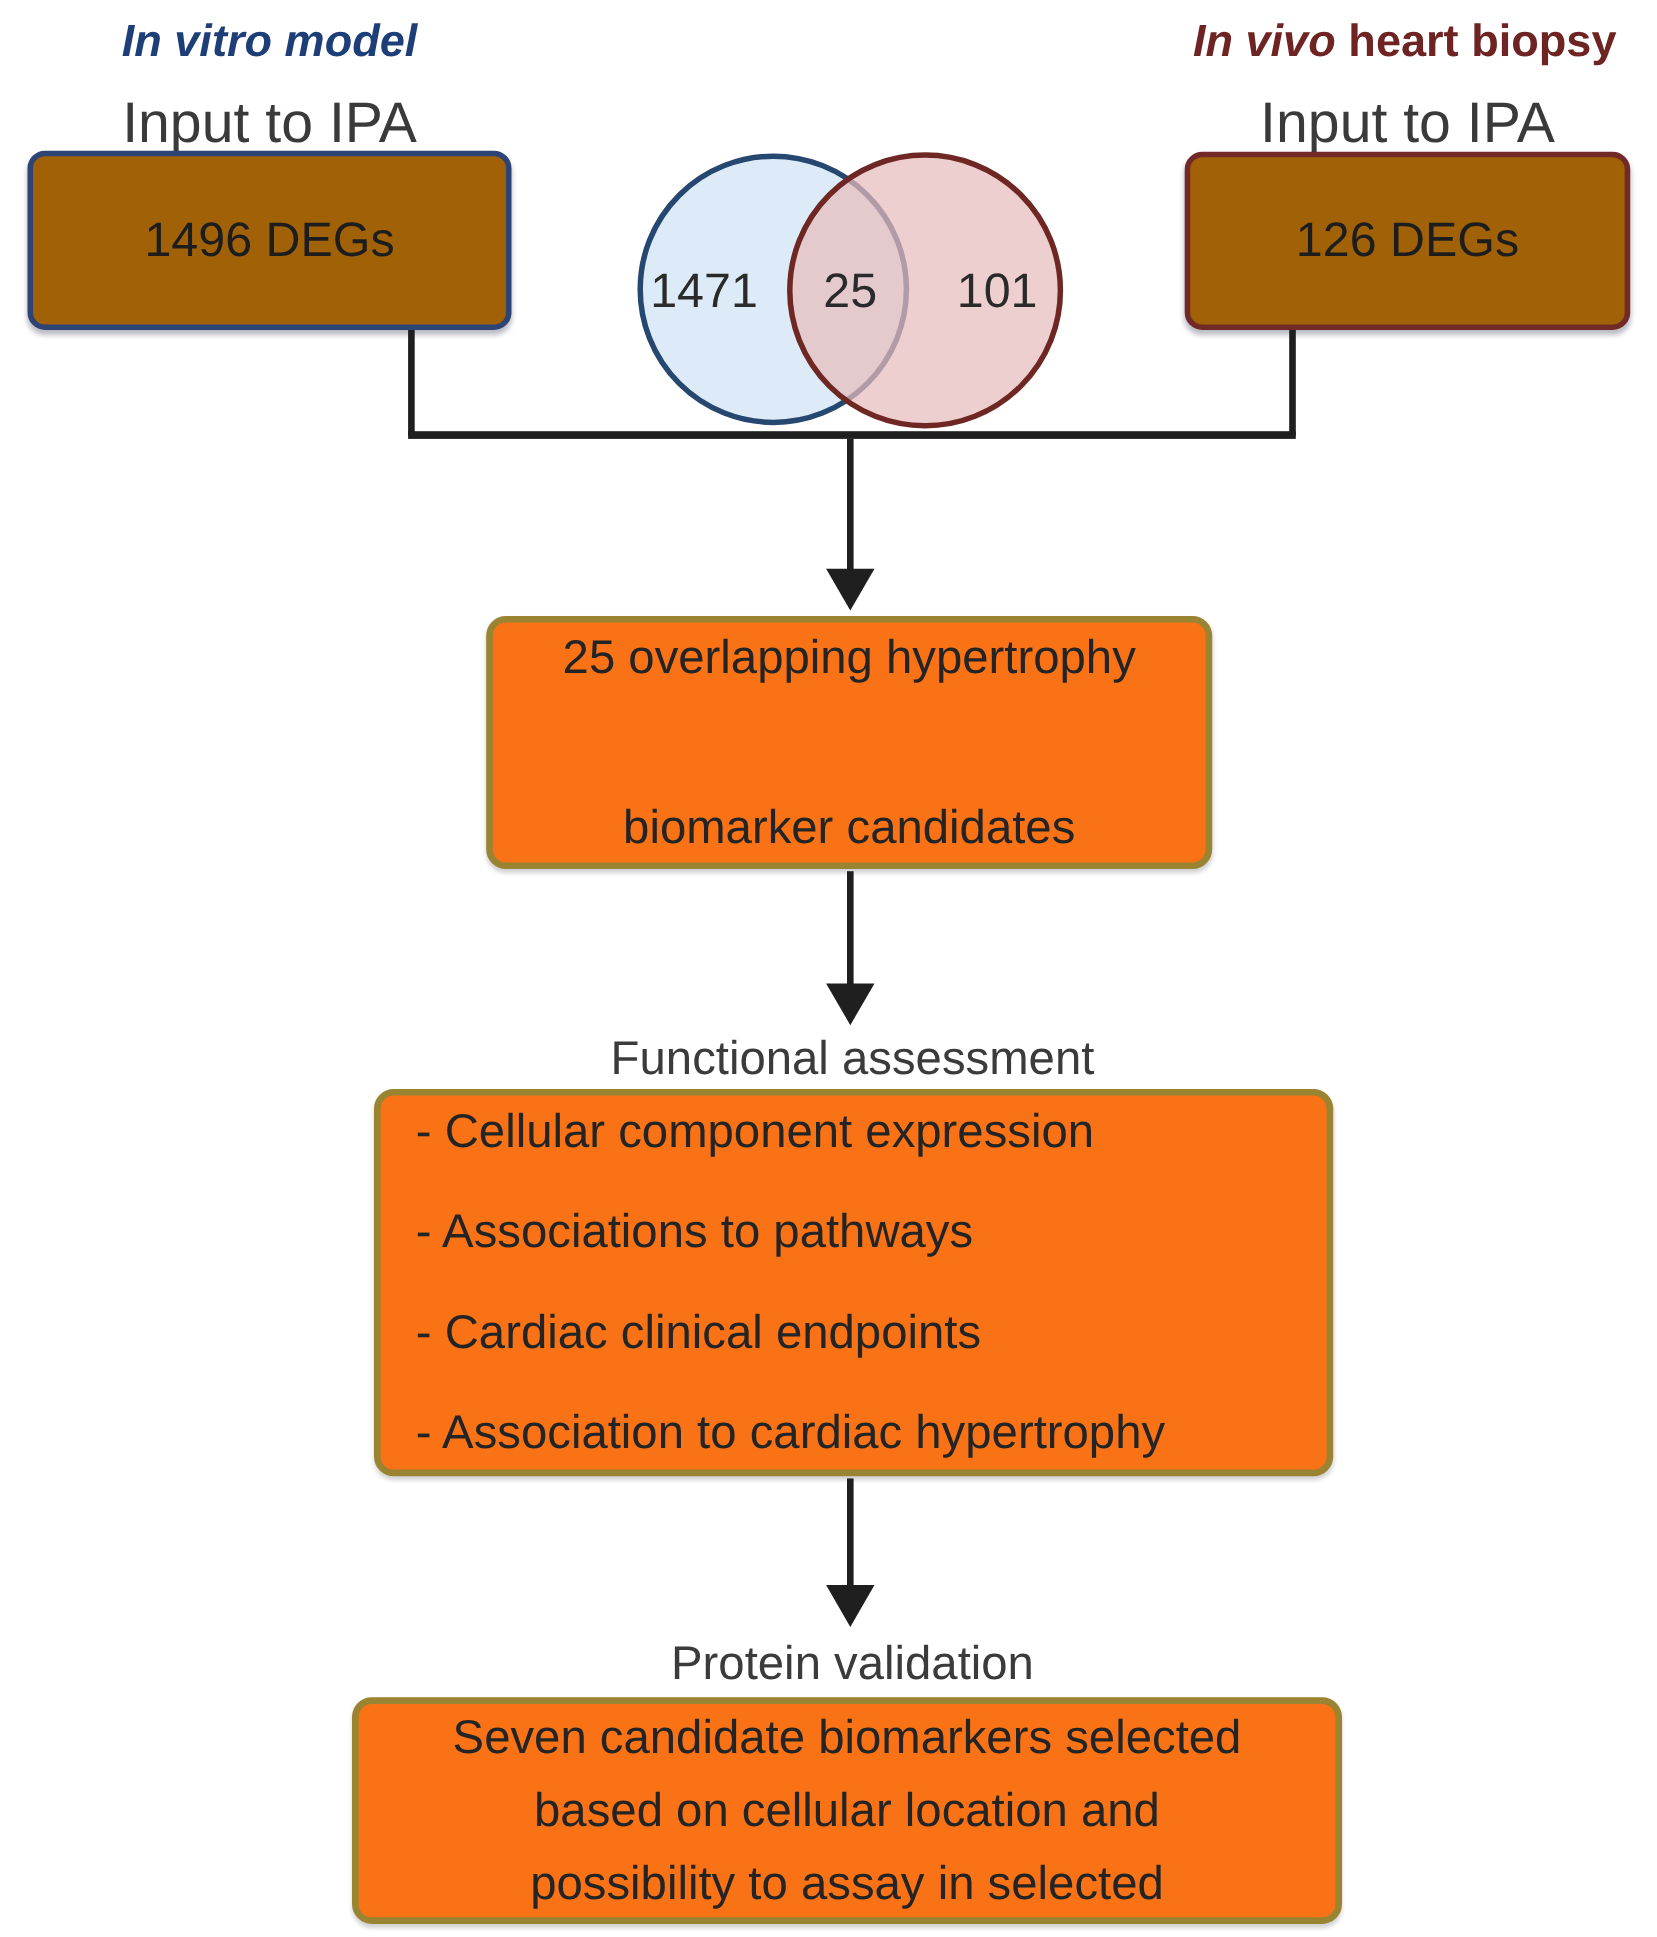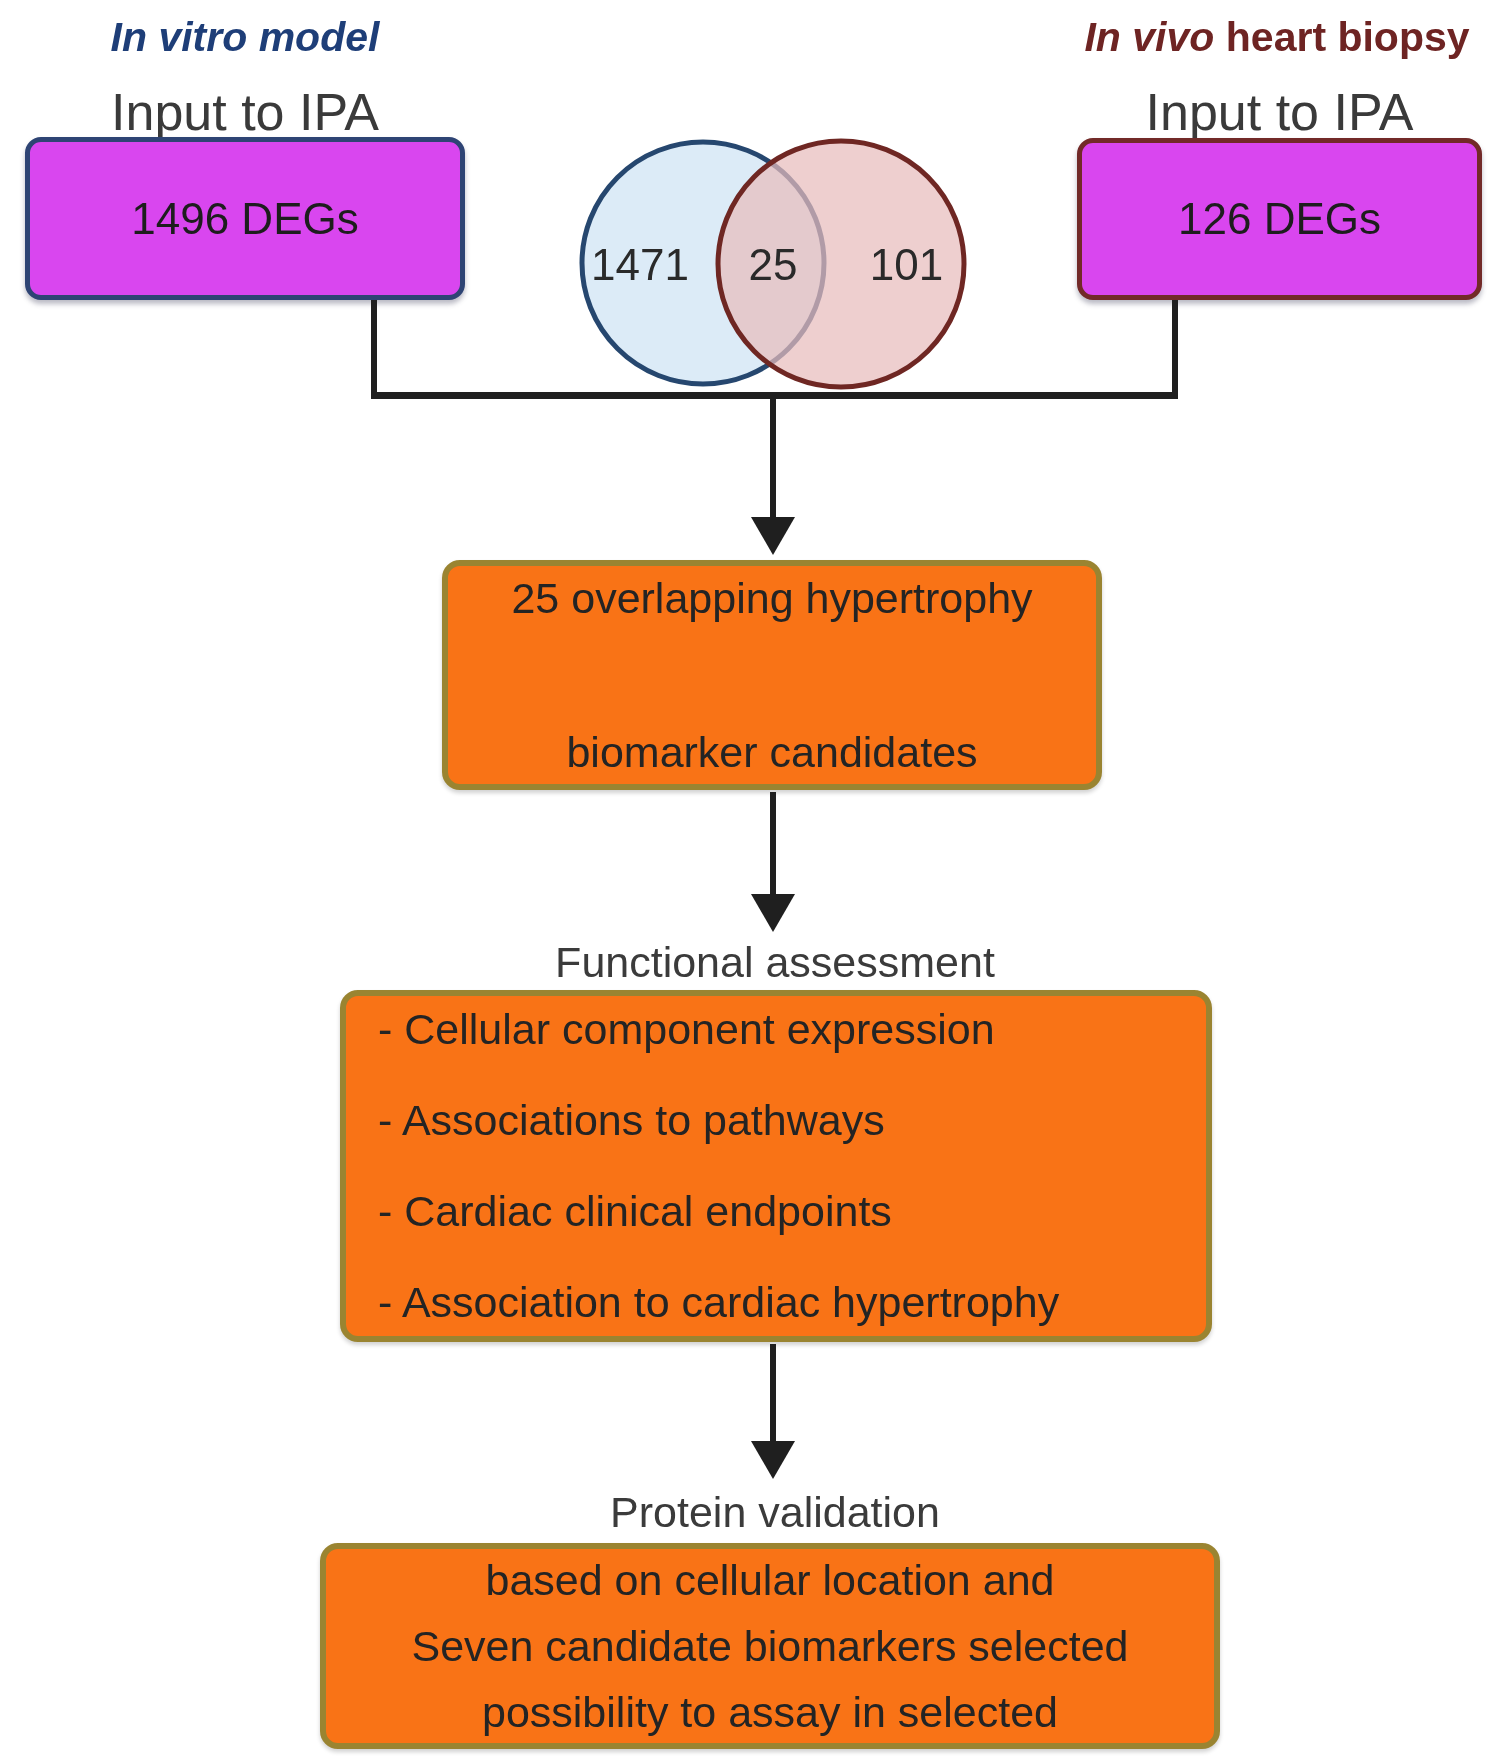--- a/index.html
+++ b/index.html
@@ -29,21 +29,21 @@
   .branch-title.maroon .rest { margin-left: 0.28em; }
   .branch-sub {
     font-size: 52px;
     color: #3a3a3a;
     text-align: center;
     white-space: nowrap;
   }
 
   
   .gray-box {
-    background: #d946ef;
+    background: #a16207;
     border-radius: 16px;
     display: flex;
     align-items: center;
     justify-content: center;
     font-size: 44px;
     color: #1d1d1d;
     box-shadow: 0 4px 5px rgba(60,60,90,0.35);
   }
   .gray-box.blue-border { border: 5px solid #2e4474; }
   .gray-box.maroon-border { border: 5px solid #722a28; }
@@ -134,18 +134,18 @@
     <div class="bullet-line">- Associations to pathways</div>
     <div class="bullet-line">- Cardiac clinical endpoints</div>
     <div class="bullet-line">- Association to cardiac hypertrophy</div>
   </div>
 
   <div class="abs stem" style="left:770px; top:1344px; width:6px; height:100px;"></div>
   <div class="abs arrowhead" style="left:751px; top:1441px;"></div>
 
   <div class="abs flow-label" style="left:375px; top:1488px; width:800px;">Protein validation</div>
   <div class="abs yellow-box centered" style="left:320px; top:1543px; width:900px; height:206px;">
+    <div class="yellow-line" style="line-height:62px;">Seven candidate biomarkers selected</div>
     <div class="yellow-line" style="line-height:62px;">based on cellular location and</div>
-    <div class="yellow-line" style="line-height:62px;">Seven candidate biomarkers selected</div>
     <div class="yellow-line" style="line-height:62px;">possibility to assay in selected</div>
   </div>
 
 </div>
 
 </body></html>

